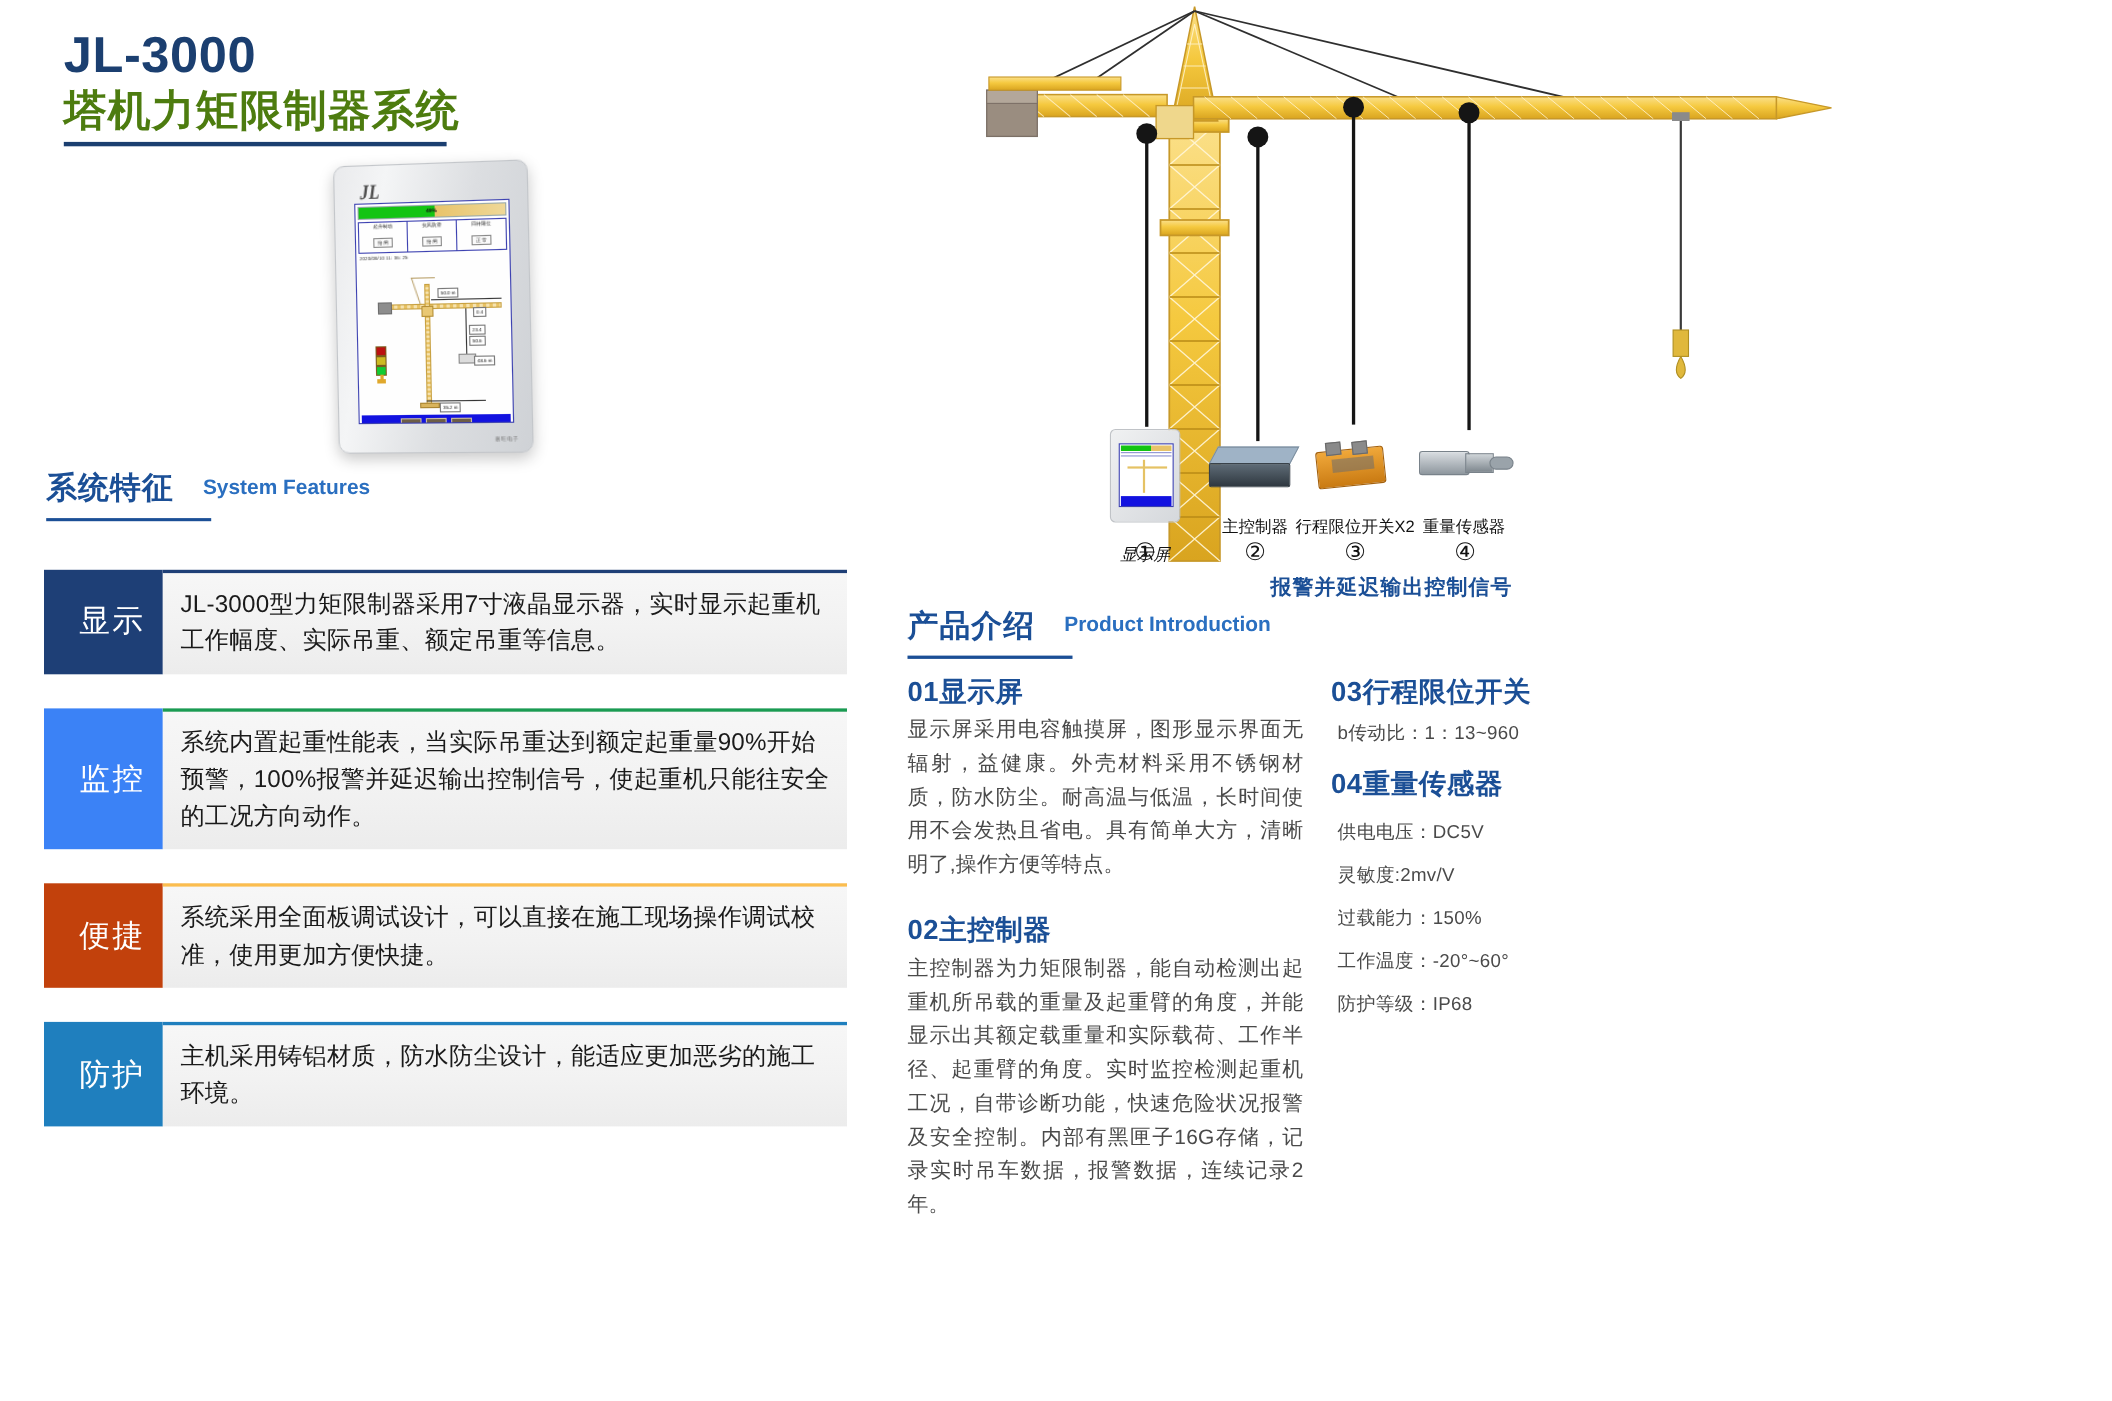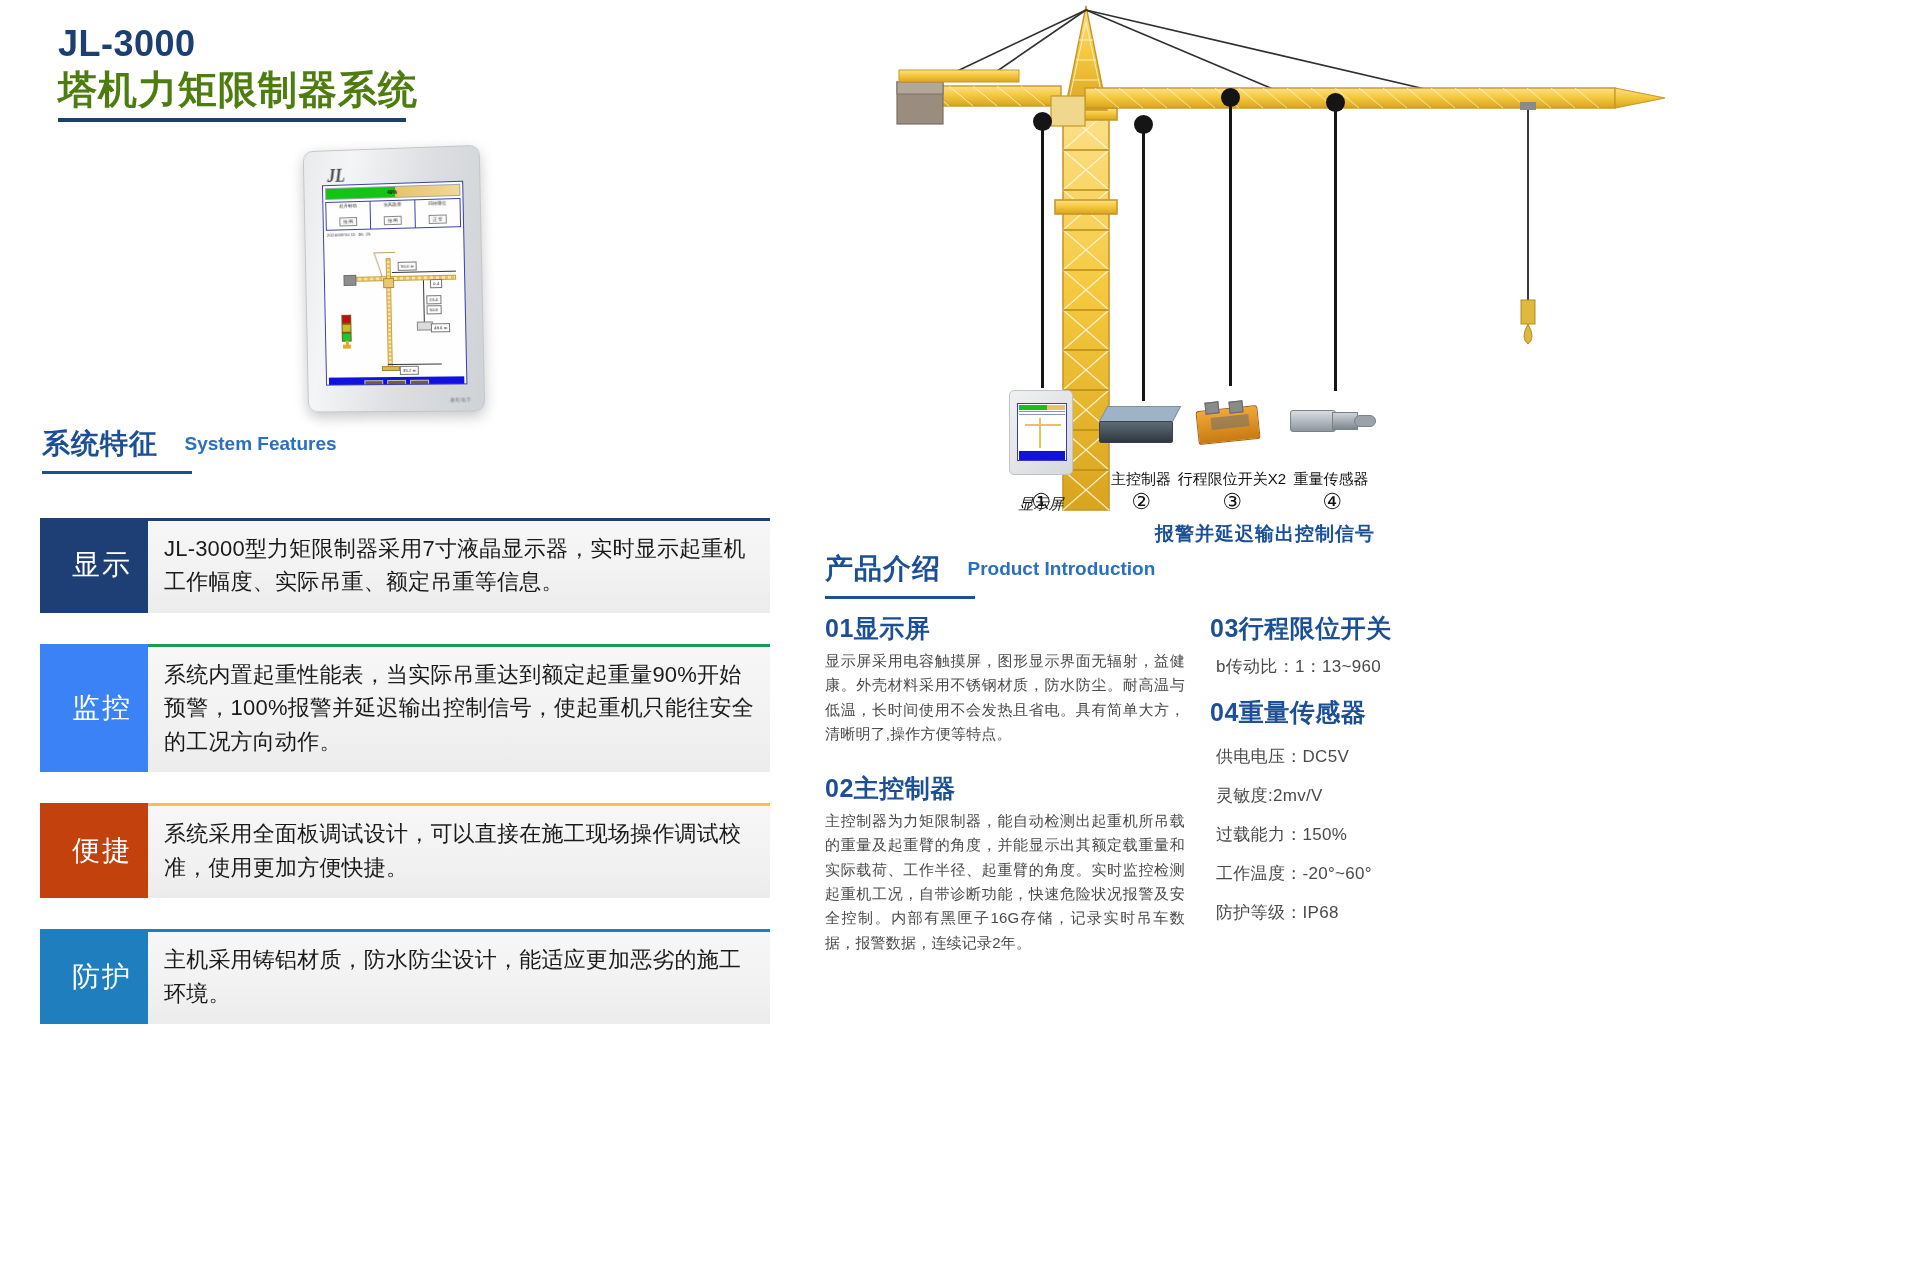--- a/index.html
+++ b/index.html
@@ -9,21 +9,21 @@
     font-family: "Liberation Sans", "DejaVu Sans", sans-serif;
     overflow: hidden;
   }
   .page { position: relative; width: 1920px; height: 1274px; background:#fff; }
 
   
   .left-col { position: absolute; left: 0; top: 0; width: 985px; height: 1274px; }
 
   .title-block { position: absolute; left: 58px; top: 24px; width: 520px; }
   .title-model {
-    font-size: 36px; font-weight: bold; color: #1b3f70;
+    font-size: 46px; font-weight: bold; color: #1b3f70;
     letter-spacing: 0.5px; line-height: 1.12;
   }
   .title-cn {
     font-size: 39px; font-weight: bold; color: #4d7c0f;
     line-height: 1.22; letter-spacing: 1px; margin-top: 2px;
   }
   .title-rule {
     width: 348px; height: 4px; background: #1b3f70; margin-top: 4px;
   }
 
@@ -122,21 +122,21 @@
   .crane { position:absolute; left:-90px; top:0; width:1020px; height:520px; }
 
   .lbl { position:absolute; font-size:15px; color:#111; text-align:center; white-space:nowrap; }
   .num-circ { position:absolute; width:22px; height:22px; border:1.6px solid #111; border-radius:50%;
      font-size:14px; line-height:19px; text-align:center; color:#111; }
   .diagram-caption { position:absolute; left:0; right:0; text-align:center;
      font-size:19px; font-weight:bold; color:#1b4f96; letter-spacing:1px; }
   .pi-left { position:absolute; left:0; top:0; width:360px; }
   .pi-right { position:absolute; left:385px; top:0; width:300px; }
   .pi-h { font-size:25px; font-weight:bold; color:#1b4f96; margin-bottom:4px; letter-spacing:.5px;}
-  .pi-p { font-size:15px; line-height:1.62; color:#4a4a4a; letter-spacing:.2px; text-align:justify; }
+  .pi-p { font-size:19px; line-height:1.62; color:#4a4a4a; letter-spacing:.2px; text-align:justify; }
   .pi-spec { font-size:17px; color:#4a4a4a; margin:16px 0 0 6px; letter-spacing:.3px; }
   .gap-lg { height:26px; }
 </style>
 </head>
 <body>
 
 <div class="page">
 
   <div class="left-col">
 

